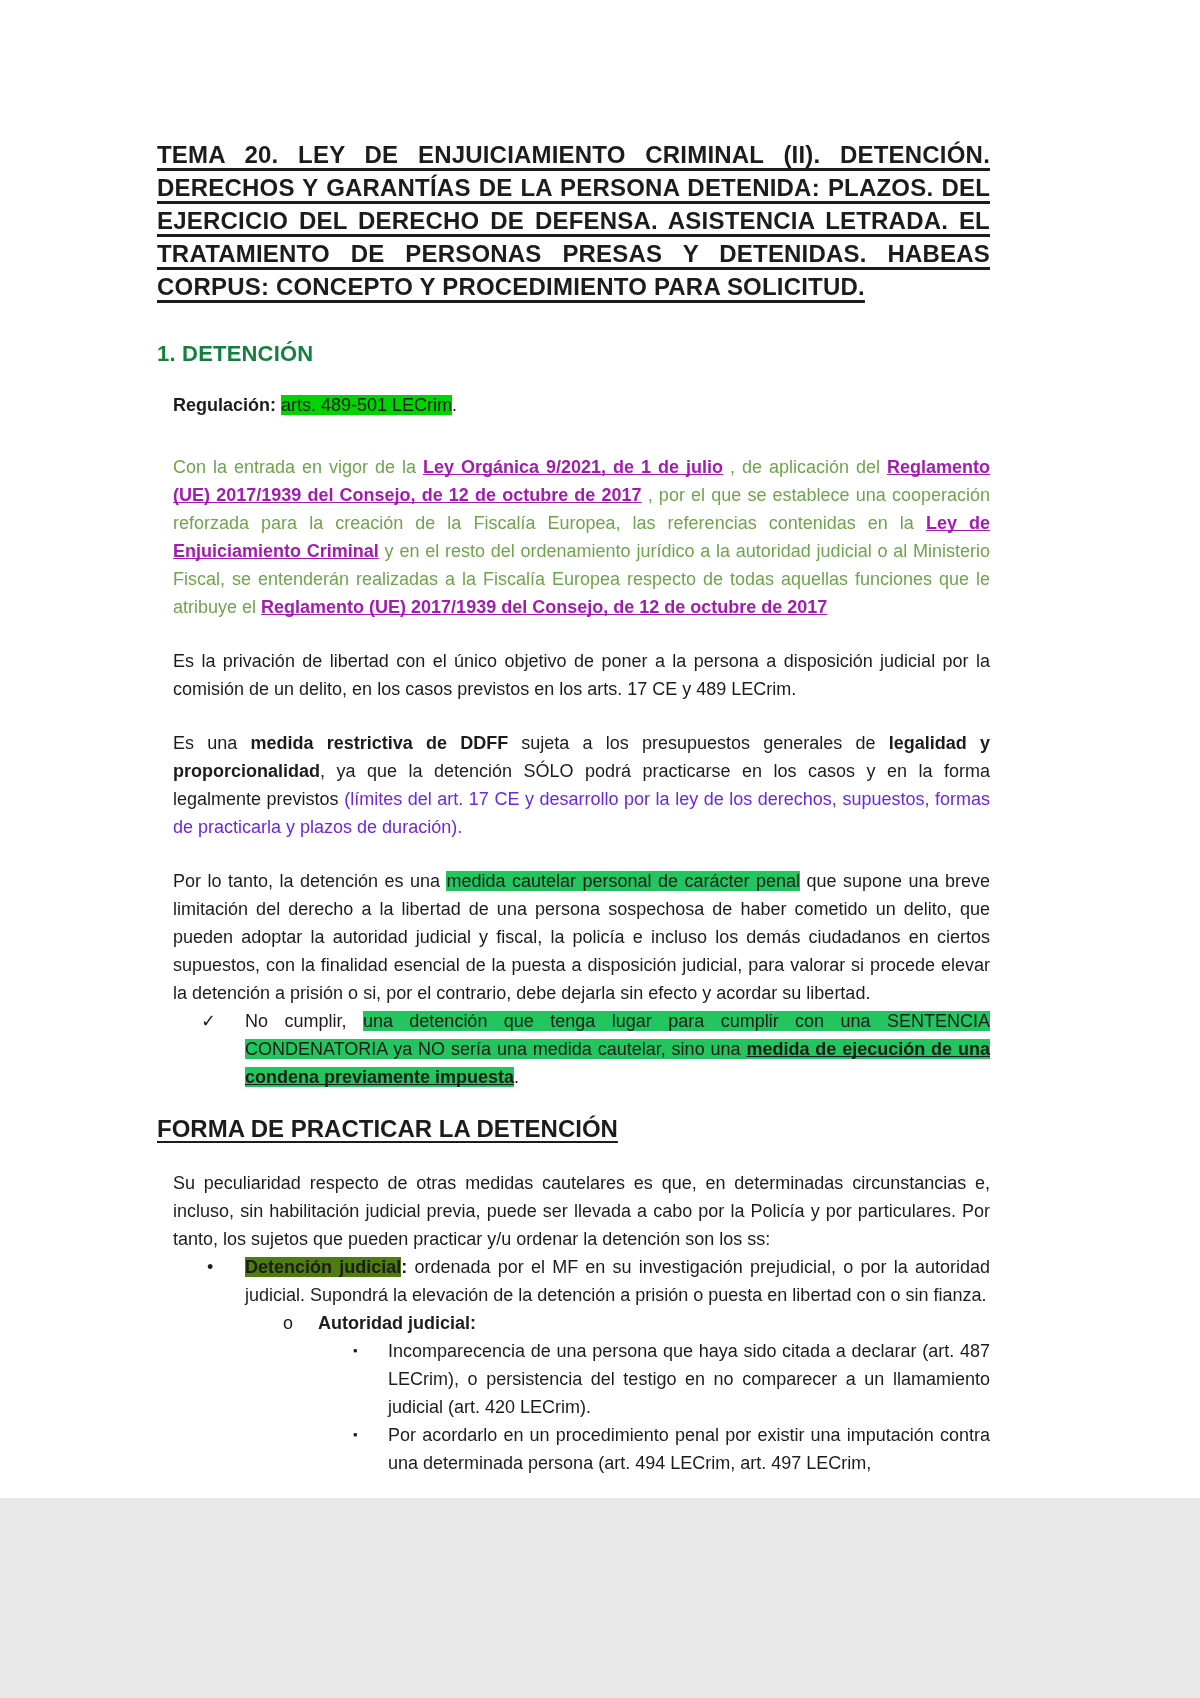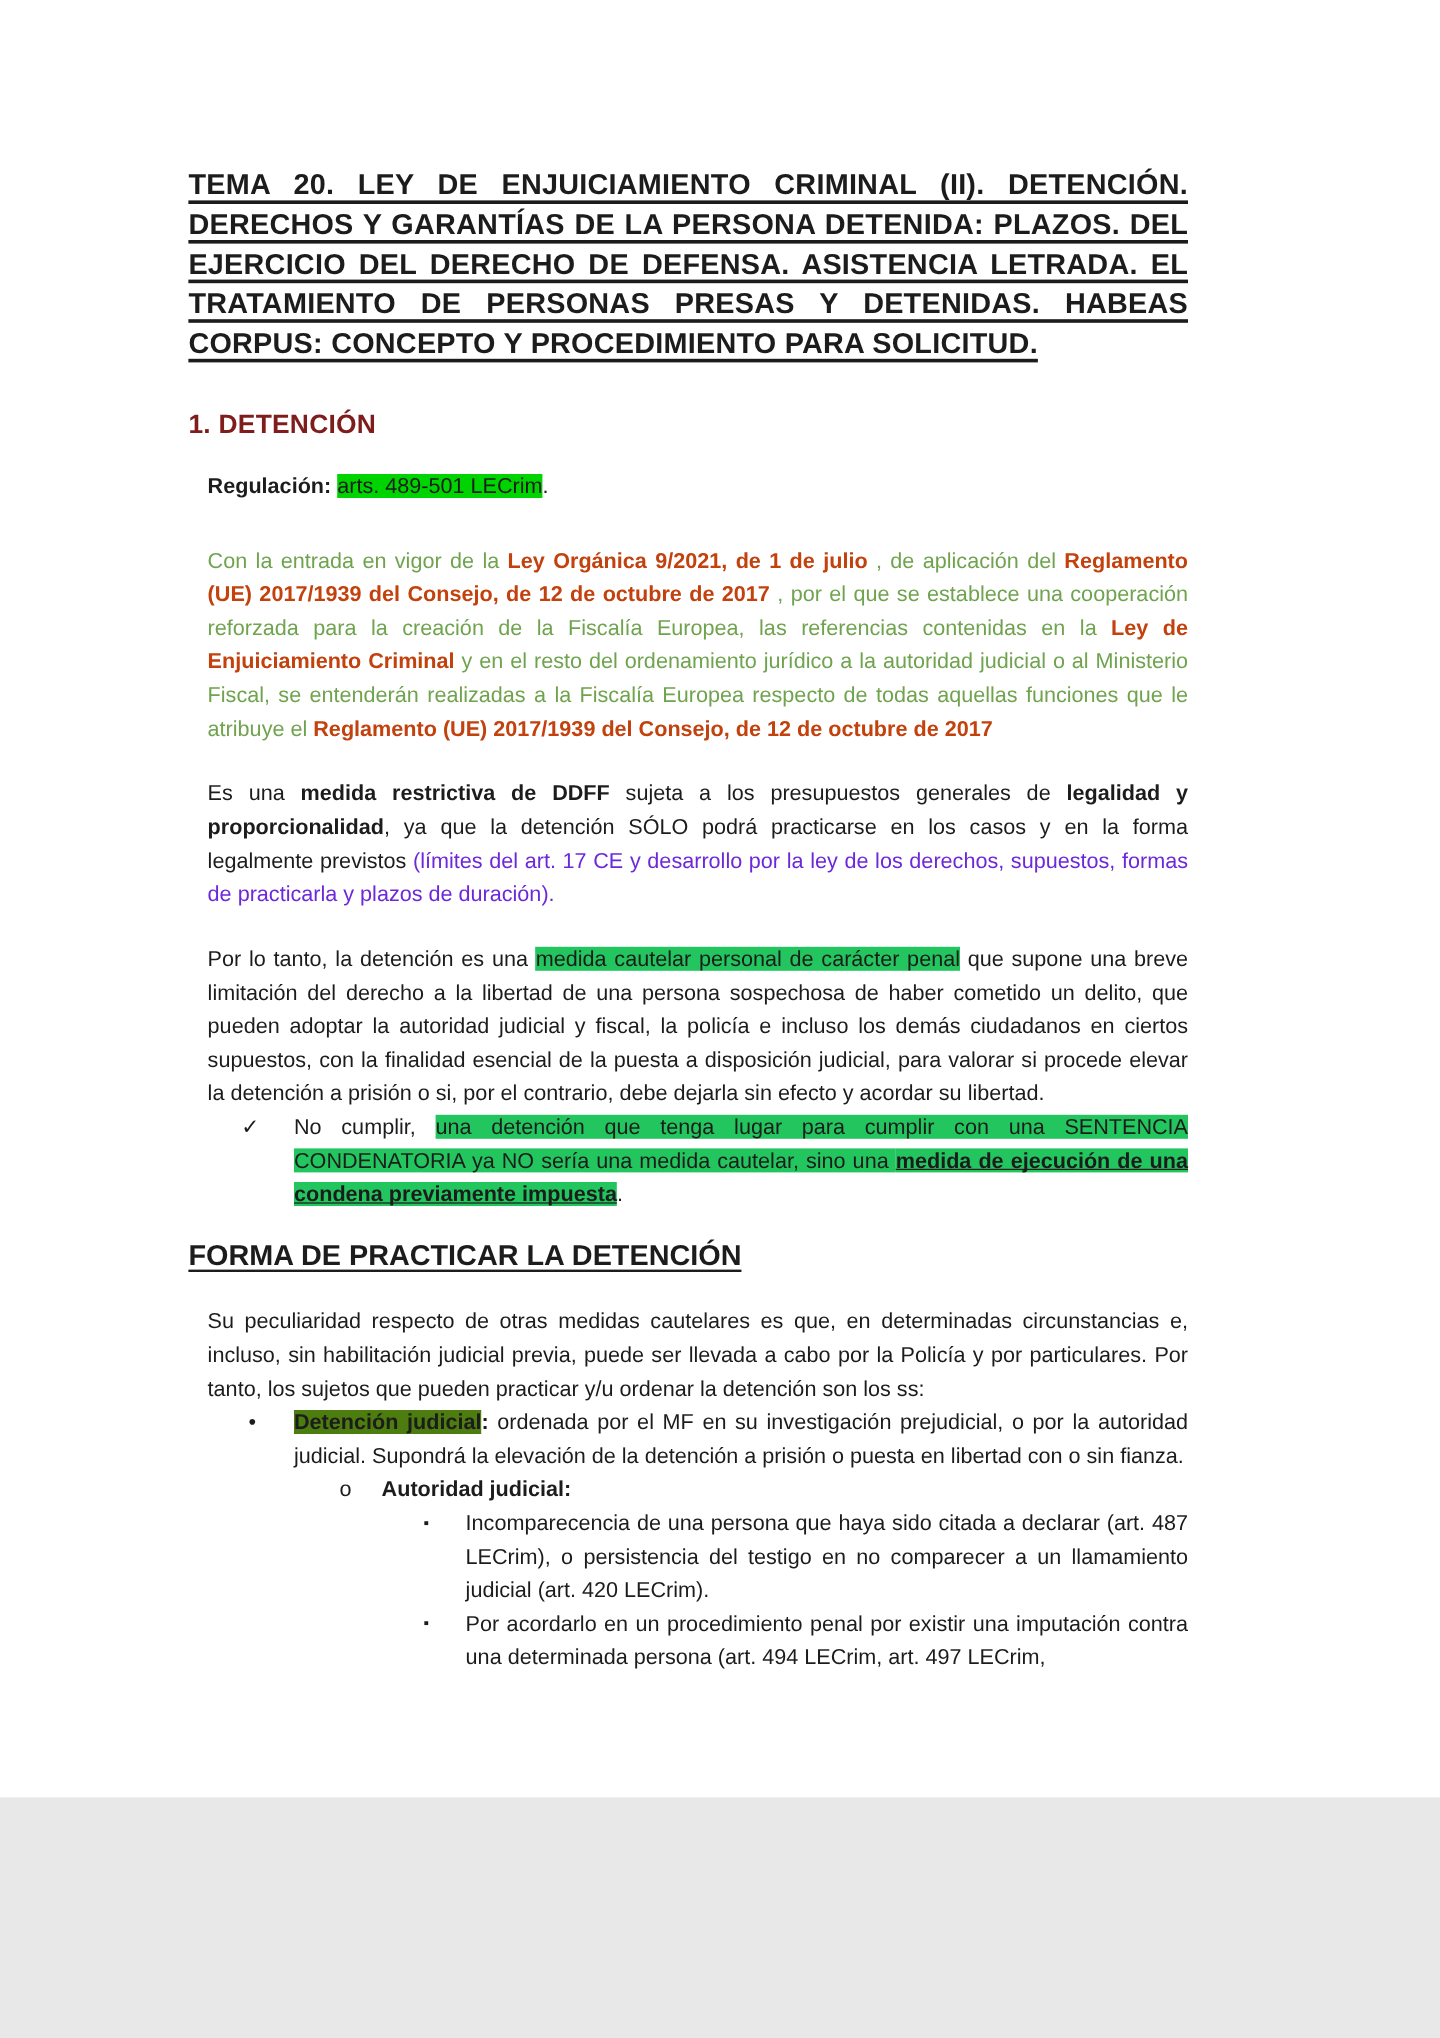--- a/index.html
+++ b/index.html
@@ -27,21 +27,21 @@
     letter-spacing: 0.2px;
     margin: 0 0 38px 0;
   }
   .doc-title span {
     text-decoration: underline;
     text-decoration-thickness: 2.5px;
     text-underline-offset: 5px;
     text-decoration-skip-ink: none;
   }
   .heading-red {
-    color: #7f1d1d;
+    color: #15803d;
     font-size: 22px;
     font-weight: bold;
     margin: 0 0 24px 0;
     letter-spacing: 0.2px;
   }
   .para {
     font-size: 18px;
     line-height: 28px;
     text-align: justify;
     margin: 0 0 26px 16px;
@@ -72,22 +72,23 @@
   .li.l3 { padding-left: 231px; }
   .li.l3 .marker { left: 196px; font-size: 13px; }
   .li.check { margin-bottom: 24px; }
   .li.check .marker { left: 44px; }
 
   
   .bold { font-weight: bold; }
   .green { color: #6fa34e; }
   .blue-note { color: #6d28d9; }
   .link {
-    color: #c2410c;
+    color: #a21caf;
     font-weight: bold;
+    text-decoration: underline;
     text-decoration-skip-ink: none;
     cursor: pointer;
   }
   .underline {
     text-decoration: underline;
     text-decoration-skip-ink: none;
     font-weight: bold;
   }
   .hl-green { background: #00d400; }
   .hl-yellow { background: #22c55e; }
@@ -102,20 +103,21 @@
     <div class="doc-title">
       <span>TEMA 20. LEY DE ENJUICIAMIENTO CRIMINAL (II). DETENCIÓN. DERECHOS Y GARANTÍAS DE LA PERSONA DETENIDA: PLAZOS. DEL EJERCICIO DEL DERECHO DE DEFENSA. ASISTENCIA LETRADA. EL TRATAMIENTO DE PERSONAS PRESAS Y DETENIDAS. HABEAS CORPUS: CONCEPTO Y PROCEDIMIENTO PARA SOLICITUD.</span>
     </div>
 
     <div class="heading-red">1. DETENCIÓN</div>
 
     <div class="para reg-line"><span class="bold">Regulación: </span><span class="hl-green">arts. 489-501 LECrim</span><span>.</span></div>
 
     <div class="para"><span class="green">Con la entrada en vigor de la </span><span class="link">Ley Orgánica 9/2021, de 1 de julio</span><span class="green"> , de aplicación del </span><span class="link">Reglamento (UE) 2017/1939 del Consejo, de 12 de octubre de 2017</span><span class="green"> , por el que se establece una cooperación reforzada para la creación de la Fiscalía Europea, las referencias contenidas en la </span><span class="link">Ley de Enjuiciamiento Criminal</span><span class="green"> y en el resto del ordenamiento jurídico a la autoridad judicial o al Ministerio Fiscal, se entenderán realizadas a la Fiscalía Europea respecto de todas aquellas funciones que le atribuye el </span><span class="link">Reglamento (UE) 2017/1939 del Consejo, de 12 de octubre de 2017</span></div>
 
+    <div class="para"><span>Es la privación de libertad con el único objetivo de poner a la persona a disposición judicial por la comisión de un delito, en los casos previstos en los arts. 17 CE y 489 LECrim.</span></div>
 
     <div class="para"><span>Es una </span><span class="bold">medida restrictiva de DDFF</span><span> sujeta a los presupuestos generales de </span><span class="bold">legalidad y proporcionalidad</span><span>, ya que la detención SÓLO podrá practicarse en los casos y en la forma legalmente previstos </span><span class="blue-note">(límites del art. 17 CE y desarrollo por la ley de los derechos, supuestos, formas de practicarla y plazos de duración).</span></div>
 
     <div class="para tight"><span>Por lo tanto, la detención es una </span><span class="hl-yellow">medida cautelar personal de carácter penal</span><span> que supone una breve limitación del derecho a la libertad de una persona sospechosa de haber cometido un delito, que pueden adoptar la autoridad judicial y fiscal, la policía e incluso los demás ciudadanos en ciertos supuestos, con la finalidad esencial de la puesta a disposición judicial, para valorar si procede elevar la detención a prisión o si, por el contrario, debe dejarla sin efecto y acordar su libertad.</span></div>
 
     <div class="li l1 check">
       <span class="marker">✓</span>
       <div class="li-text"><span>No cumplir, </span><span class="hl-yellow">una detención que tenga lugar para cumplir con una SENTENCIA CONDENATORIA ya NO sería una medida cautelar, sino una </span><span class="hl-yellow underline">medida de ejecución de una condena previamente impuesta</span><span>.</span></div>
     </div>
 

